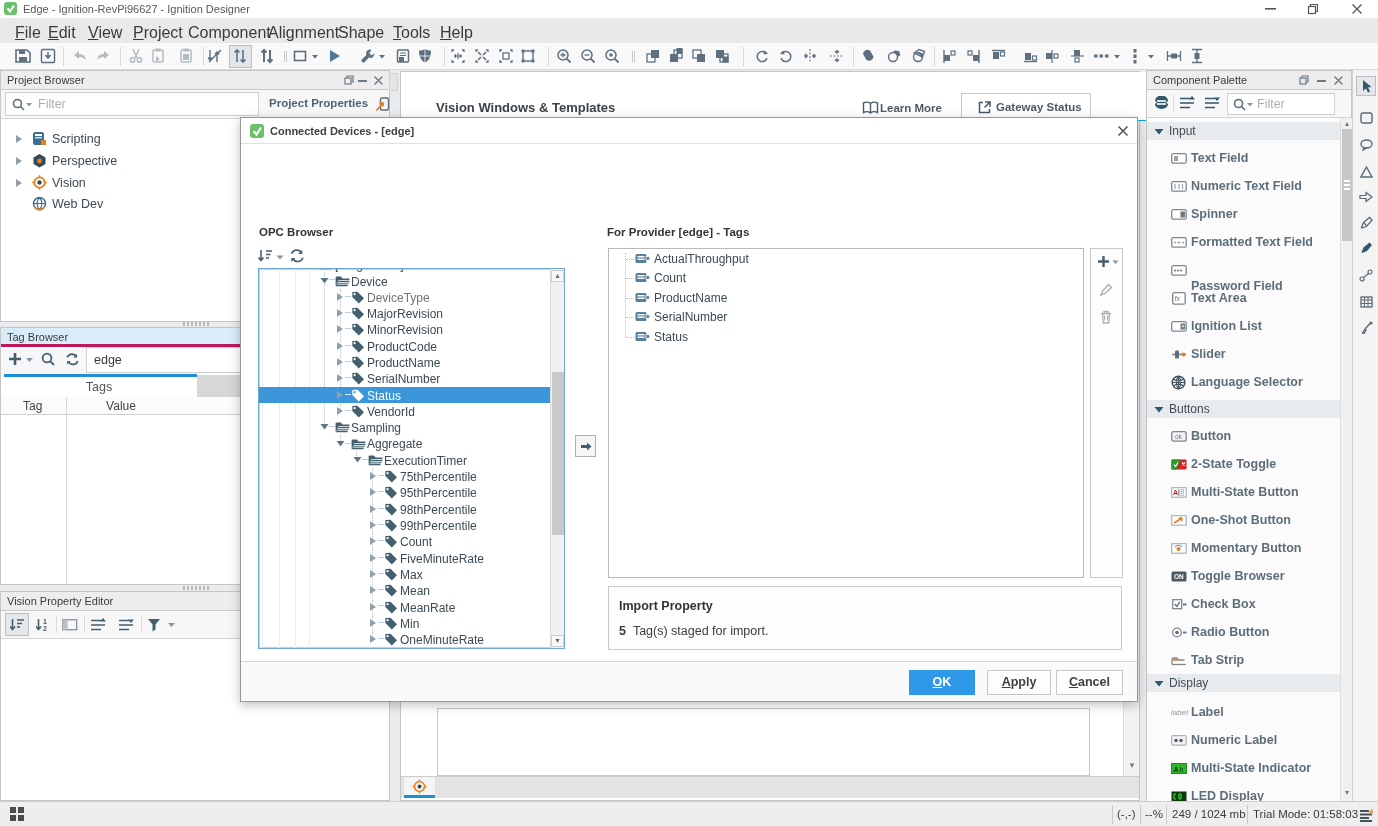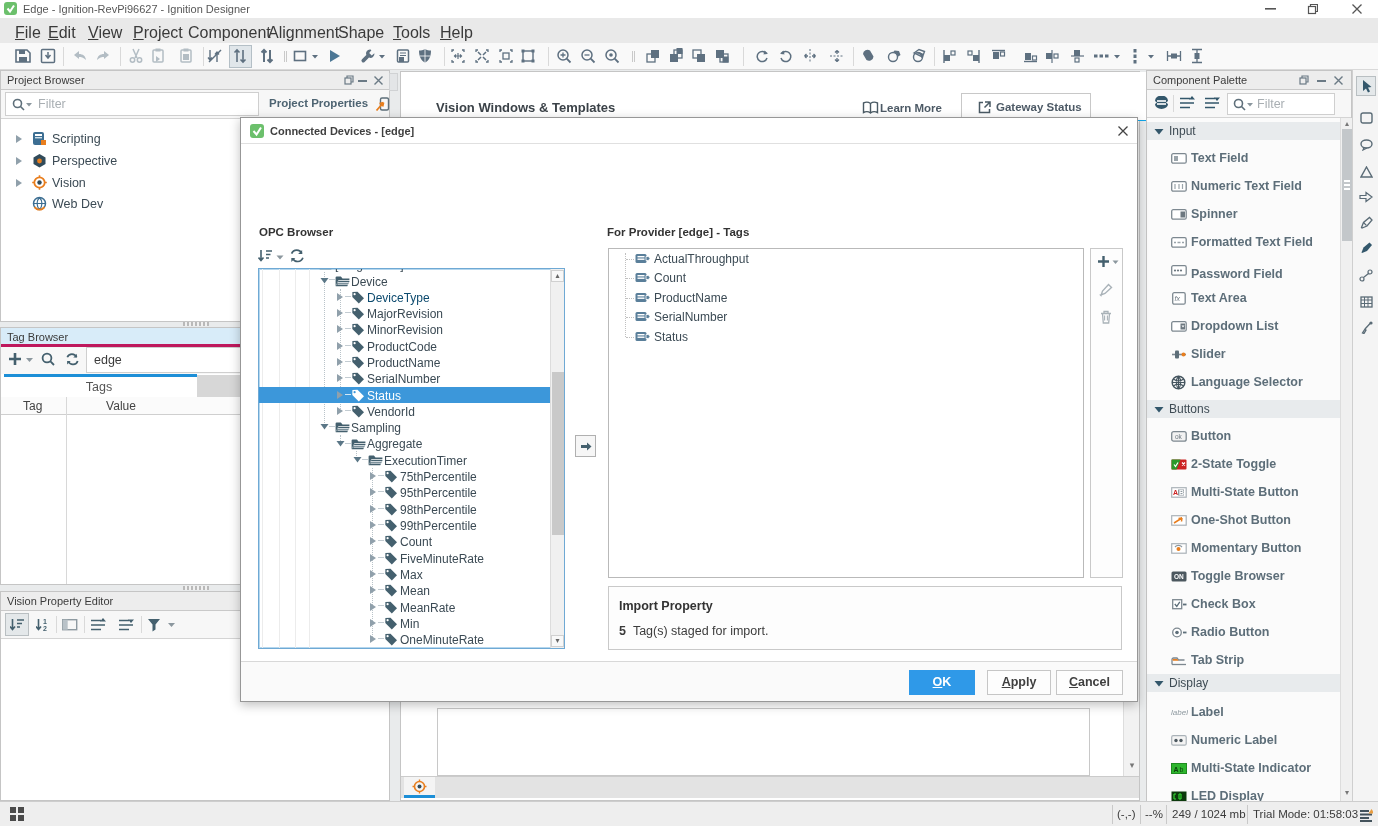--- a/index.html
+++ b/index.html
@@ -501,33 +501,33 @@
         <div class="palitem" style="left:44px;top:89px;">Spinner</div>
         <svg class="ab" style="left:24px;top:91px" width="16" height="11">
             <rect x="0.7" y="0.7" width="14.5" height="9.5" rx="1.5" fill="#fff" stroke="#7d8890" stroke-width="1.3"></rect>
             <rect x="9.5" y="2.5" width="4.5" height="6" fill="#6d7880"></rect>
           </svg>
         <div class="palitem" style="left:44px;top:117px;">Formatted Text Field</div>
         <svg class="ab" style="left:24px;top:119px" width="16" height="11">
             <rect x="0.7" y="0.7" width="14.5" height="9.5" rx="1.5" fill="#fff" stroke="#7d8890" stroke-width="1.3"></rect>
             <path d="M3 5.5 h2 M6.5 5.5 h3 M11 5.5 h2" stroke="#9aa4aa" stroke-width="1.6"></path>
           </svg>
-        <div class="palitem" style="left:44px;top:149px;">Password Field</div>
+        <div class="palitem" style="left:44px;top:161px;">Password Field</div>
         <svg class="ab" style="left:24px;top:147px" width="16" height="11">
             <rect x="0.7" y="0.7" width="14.5" height="9.5" rx="1.5" fill="#fff" stroke="#7d8890" stroke-width="1.3"></rect>
             <circle cx="4" cy="5.5" r="1.1" fill="#6d7880"></circle>
             <circle cx="7" cy="5.5" r="1.1" fill="#6d7880"></circle>
             <circle cx="10" cy="5.5" r="1.1" fill="#6d7880"></circle>
           </svg>
         <div class="palitem" style="left:44px;top:173px;">Text Area</div>
         <svg class="ab" style="left:25px;top:174px" width="14" height="13">
             <rect x="0.7" y="0.7" width="12.5" height="11.5" rx="1.5" fill="#fff" stroke="#7d8890" stroke-width="1.3"></rect>
             <text x="2.5" y="8.5" font-size="7" fill="#6d7880" font-style="italic">fx</text>
           </svg>
-        <div class="palitem" style="left:44px;top:201px;">Dropdown List</div>
+        <div class="palitem" style="left:44px;top:201px;">Ignition List</div>
         <svg class="ab" style="left:24px;top:203px" width="16" height="11">
             <rect x="0.7" y="0.7" width="14.5" height="9.5" rx="1.5" fill="#fff" stroke="#7d8890" stroke-width="1.3"></rect>
             <rect x="9.5" y="2.5" width="4.5" height="6" fill="#6d7880"></rect>
             <path d="M10.5 4.5 l1.5 2 1.5-2z" fill="#fff"></path>
           </svg>
         <div class="palitem" style="left:44px;top:229px;">Slider</div>
         <svg class="ab" style="left:24px;top:231px" width="16" height="11">
             <path d="M1 5.5 h14" stroke="#7d8890" stroke-width="1.6"></path>
             <rect x="4" y="1.5" width="4" height="8" rx="1" fill="#5d6e79"></rect>
             <circle cx="12.5" cy="5.5" r="2" fill="#e87e1e"></circle>
@@ -750,21 +750,21 @@
             </svg>
             <div class="ab" style="left:92px;top:8px;font-size:12px;color:#3b4a54;white-space:nowrap;">Device</div>
             <svg class="ab" style="left:77.3px;top:24.8px" width="8" height="10">
               <path d="M1 1 l6 4 -6 4z" fill="#90a0ab"></path>
             </svg>
             <div class="ab" style="left:86px;top:29px;width:6px;height:1px;background:#c3ccd2;"></div>
             <svg class="ab" style="left:92.3px;top:23.8px" width="14" height="13">
               <path d="M6.5 0.8 L13 7.3 L7.8 12.5 L1.3 6 L1.4 1z" fill="#44606e"></path>
               <circle cx="3.6" cy="3.2" r="1.1" fill="#fff"></circle>
             </svg>
-            <div class="ab" style="left:108px;top:24px;font-size:12px;color:#0c4a6e;white-space:nowrap;">DeviceType</div>
+            <div class="ab" style="left:108px;top:24px;font-size:12px;color:#737373;white-space:nowrap;">DeviceType</div>
             <svg class="ab" style="left:77.3px;top:41.10000000000001px" width="8" height="10">
               <path d="M1 1 l6 4 -6 4z" fill="#90a0ab"></path>
             </svg>
             <div class="ab" style="left:86px;top:45px;width:6px;height:1px;background:#c3ccd2;"></div>
             <svg class="ab" style="left:92.3px;top:40.10000000000001px" width="14" height="13">
               <path d="M6.5 0.8 L13 7.3 L7.8 12.5 L1.3 6 L1.4 1z" fill="#44606e"></path>
               <circle cx="3.6" cy="3.2" r="1.1" fill="#fff"></circle>
             </svg>
             <div class="ab" style="left:108px;top:40px;font-size:12px;color:#3b4a54;white-space:nowrap;">MajorRevision</div>
             <svg class="ab" style="left:77.3px;top:57.400000000000006px" width="8" height="10">

